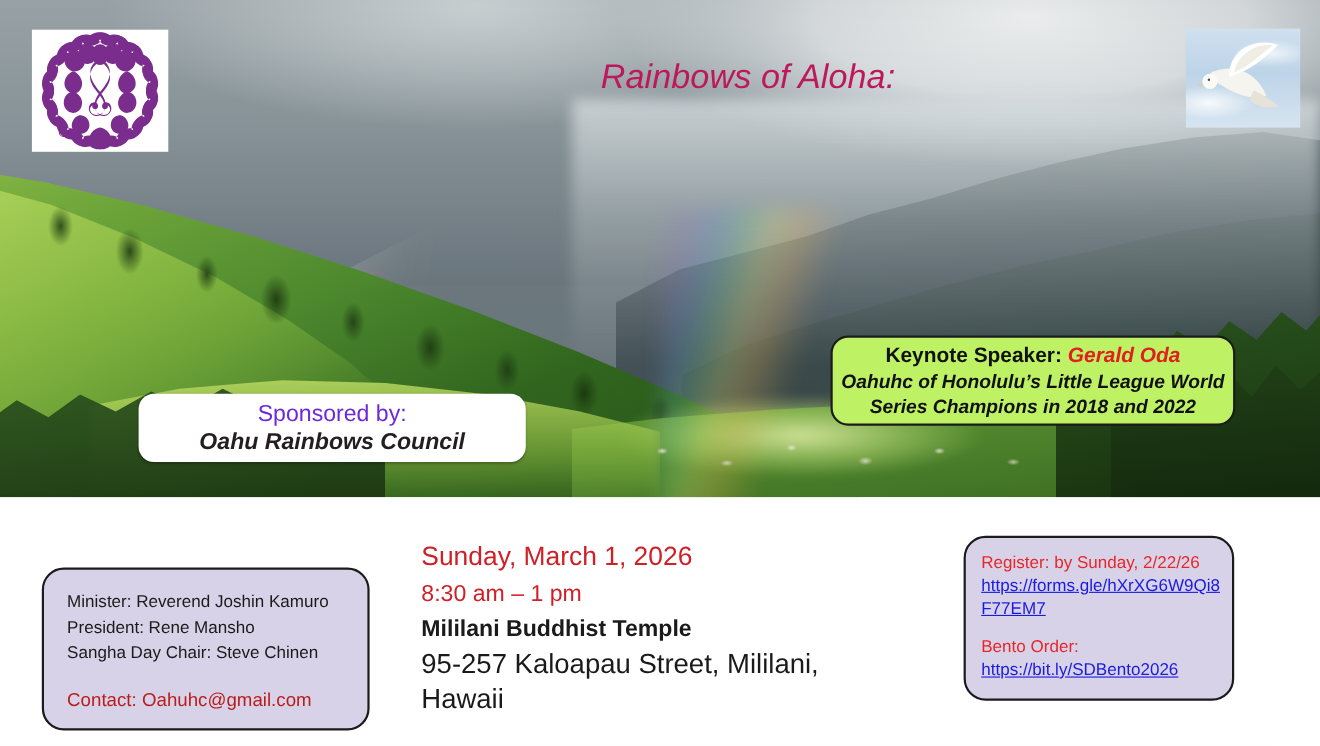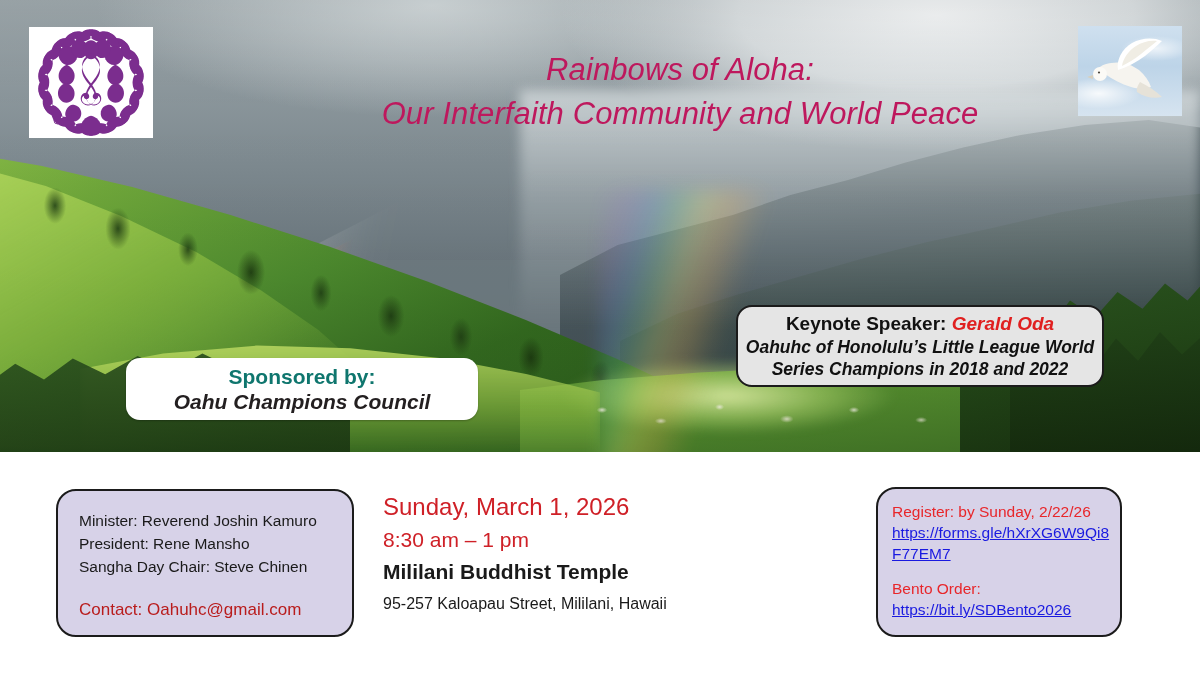--- a/index.html
+++ b/index.html
@@ -202,56 +202,56 @@
   .wbox{
     position:absolute;background:#ffffff;border-radius:14px;
     box-shadow:0 1px 2px rgba(0,0,0,.25);
     display:flex;flex-direction:column;align-items:center;justify-content:center;
   }
   #sangha-box{left:86px;top:304px;width:406px;height:46px;}
   #sangha-title{
     font-size:32px;font-weight:bold;color:#7B3FA8;letter-spacing:.2px;line-height:34px;
   }
   #sponsor-box{left:126px;top:358px;width:352px;height:62px;}
-  #sponsor-line1{font-size:21px;color:#0f766e;line-height:25px;font-weight:bold;}
+  #sponsor-line1{font-size:21px;color:#6d28d9;line-height:25px;}
   #sponsor-line2{font-size:21px;font-weight:bold;font-style:italic;color:#231f20;line-height:26px;}
 
   
   #keynote-box{
-    position:absolute;left:736px;top:305px;width:364px;height:78px;
-    background:#e5e5e5;border:2px solid #1b1b1b;border-radius:16px;
+    position:absolute;left:755px;top:305px;width:364px;height:78px;
+    background:#bef264;border:2px solid #1b1b1b;border-radius:16px;
     display:flex;flex-direction:column;align-items:center;justify-content:center;
     text-align:center;
   }
   #keynote-line1{font-size:19px;font-weight:bold;color:#111111;line-height:24px;}
   #keynote-line1 .name{color:#E02020;font-style:italic;}
   #keynote-line2, #keynote-line3{
     font-size:17.5px;font-style:italic;font-weight:bold;color:#111111;line-height:22px;
   }
 
   
   #bottom{position:absolute;left:0;top:452px;width:1200px;height:226px;background:#ffffff;}
 
   .lavbox{
     position:absolute;background:#D7D2E8;border:2px solid #1b1b1b;border-radius:20px;
   }
-  #contact-box{left:38px;top:489px;width:294px;height:144px;margin-left:18px;}
+  #contact-box{left:38px;top:516px;width:294px;height:144px;}
   #contact-inner{padding:18px 0 0 21px;}
   .contact-line{font-size:15.5px;color:#1a1a1a;line-height:23px;white-space:nowrap;}
   #contact-email{
     font-size:17px;color:#b91c1c;line-height:23px;margin-top:20px;white-space:nowrap;
   }
 
   #details{
     position:absolute;left:383px;top:490px;width:430px;text-align:left;
   }
   #detail-date{font-size:24px;color:#CF2027;line-height:34px;}
   #detail-time{font-size:21px;color:#CF2027;line-height:32px;}
   #detail-venue{font-size:21px;color:#1a1a1a;line-height:32px;font-weight:bold;}
-  #detail-address{font-size:16px;color:#1a1a1a;line-height:32px;}
+  #detail-address{font-size:25px;color:#1a1a1a;line-height:32px;}
 
   #register-box{left:876px;top:487px;width:242px;height:146px;}
   #register-inner{padding:12px 0 0 14px;}
   .reg-red{font-size:15.5px;color:#E8262A;line-height:21px;white-space:nowrap;}
   .reg-link{
     font-size:15.5px;color:#1A1AE0;line-height:21px;text-decoration:underline;
     white-space:nowrap;display:block;cursor:pointer;
   }
   .reg-gap{height:14px;}
 </style>
@@ -387,27 +387,26 @@
 
         <circle cx="22" cy="48" r="7" fill="#fbfaf6"></circle>
         <path d="M15,49 l-6,2 l6,2z" fill="#d8cfbc"></path>
         <circle cx="21" cy="46.5" r="1.1" fill="#4a453c"></circle>
       </g>
     </svg>
   </div>
 
   <div id="headline">
     <span>Rainbows of Aloha:</span>
-    <span class="l2">Our Interfaith Community and World Peace</span>
   </div>
 
 
   <div id="sponsor-box" class="wbox">
     <div id="sponsor-line1">Sponsored by:</div>
-    <div id="sponsor-line2">Oahu Champions Council</div>
+    <div id="sponsor-line2">Oahu Rainbows Council</div>
   </div>
 
   <div id="keynote-box">
     <div id="keynote-line1"><span>Keynote Speaker: </span><span class="name">Gerald Oda</span></div>
     <div id="keynote-line2">Oahuhc of Honolulu’s Little League World</div>
     <div id="keynote-line3">Series Champions in 2018 and 2022</div>
   </div>
 
   <div id="bottom"></div>
 

